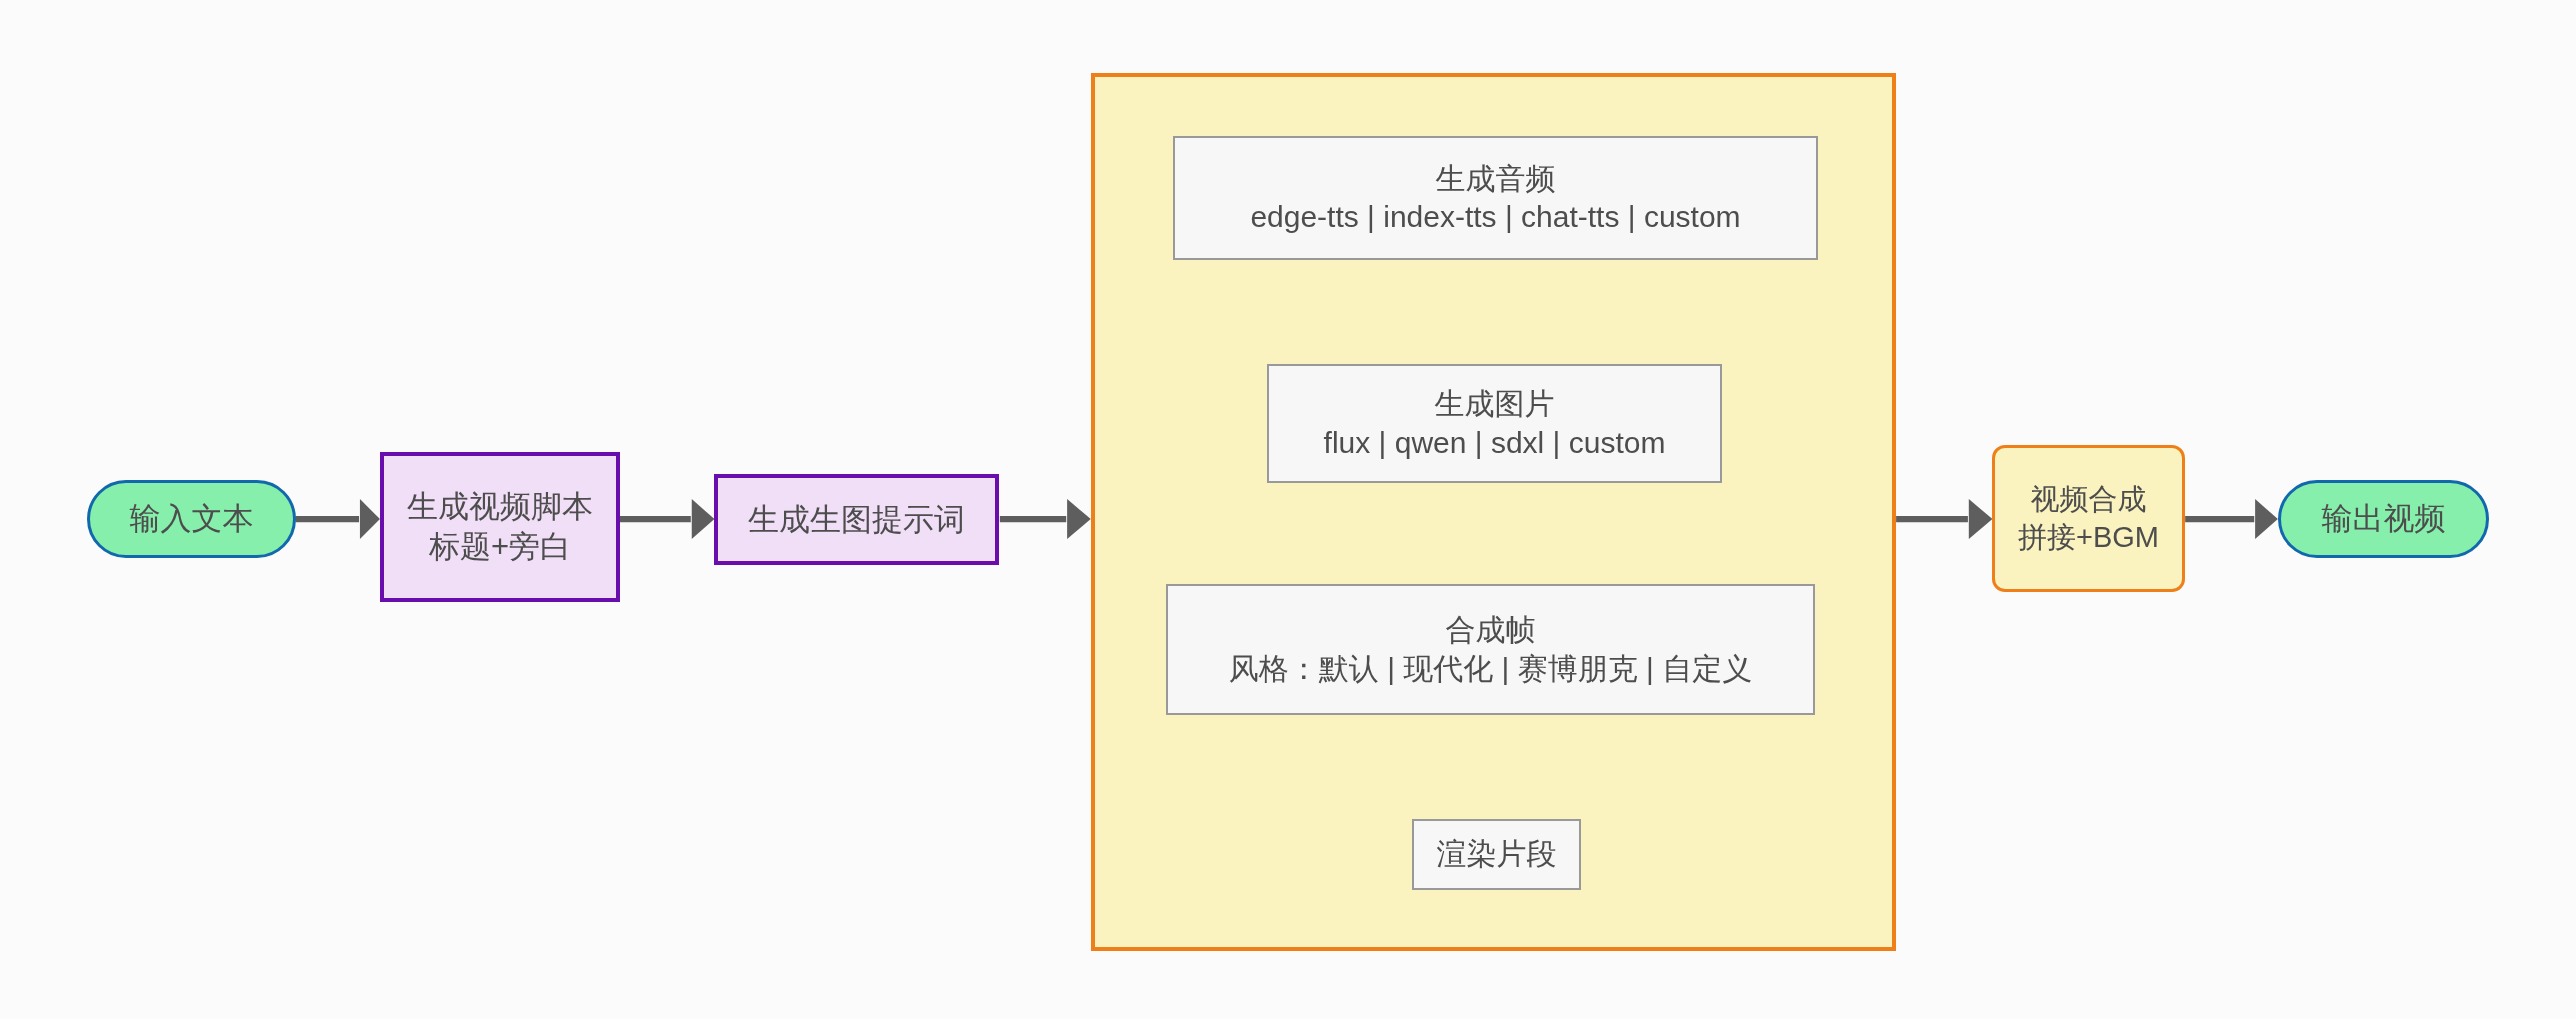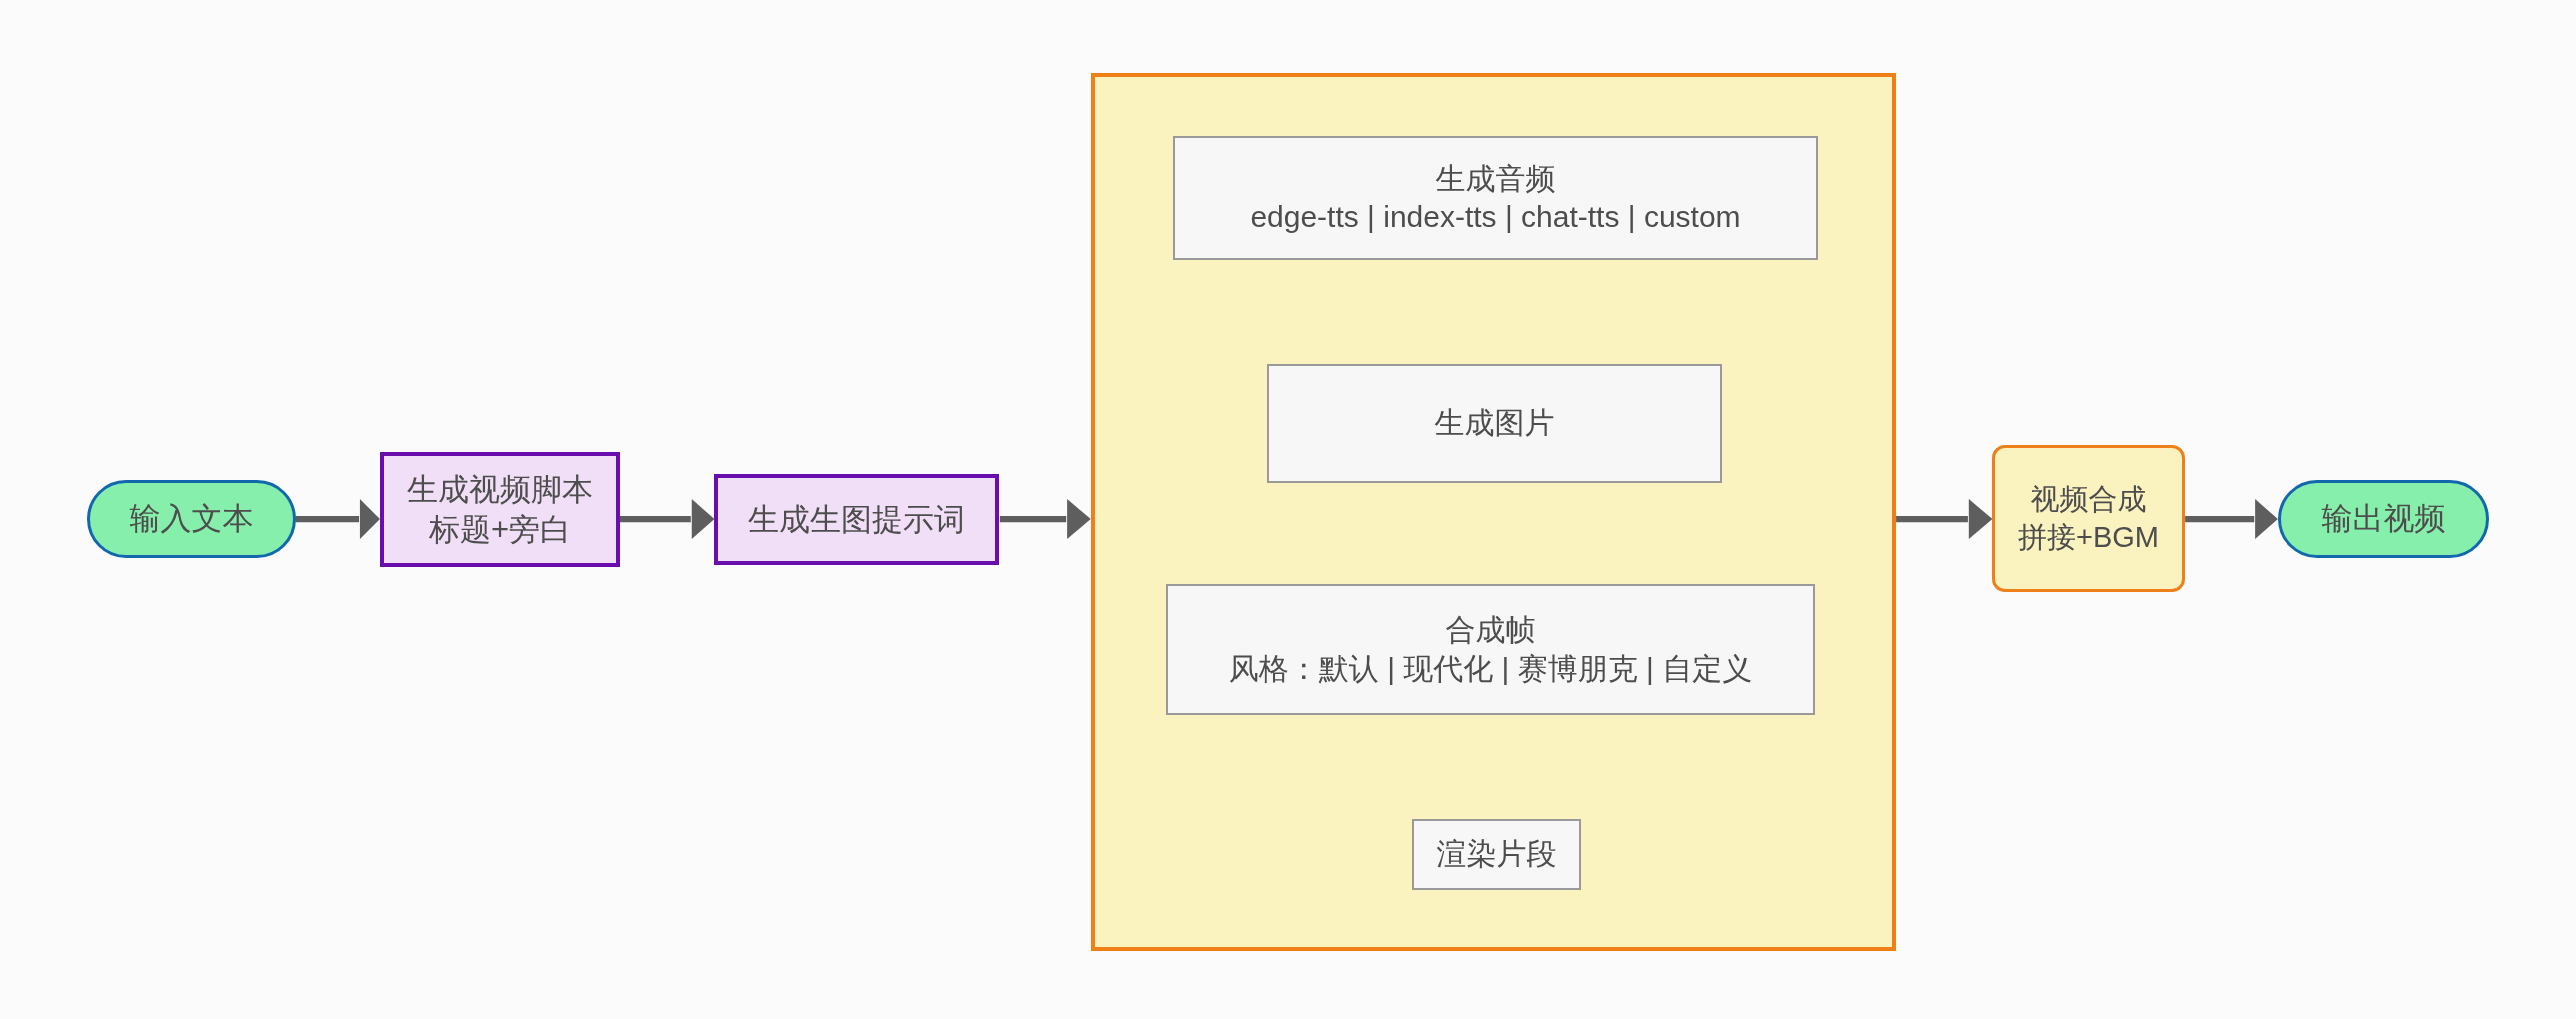--- a/index.html
+++ b/index.html
@@ -127,36 +127,37 @@
       <polygon class="edge-head" points="2481,549 2506,571 2481,593"></polygon>
     </g>
   </svg>
 
   <div class="subgraph" style="left:1091px; top:73px; width:805px; height:878px;"></div>
 
   <div class="node stadium" style="left:87px; top:480px; width:209px; height:78px;">
     <span class="ln">输入文本</span>
   </div>
 
-  <div class="node purple" style="left:380px; top:452px; width:240px; height:115px;">
+  <div class="node purple" style="left:380px; top:452px; width:240px; height:150px;">
     <span class="ln">生成视频脚本</span>
     <span class="ln">标题+旁白</span>
   </div>
 
   <div class="node purple" style="left:714px; top:474px; width:285px; height:91px;">
     <span class="ln">生成生图提示词</span>
   </div>
 
   <div class="node plain" style="left:1173px; top:136px; width:645px; height:124px;">
     <span class="ln">生成音频</span>
     <span class="ln">edge-tts | index-tts | chat-tts | custom</span>
   </div>
 
   <div class="node plain" style="left:1267px; top:364px; width:455px; height:119px;">
     <span class="ln">生成图片</span>
+    <span class="ln">flux | qwen | sdxl | custom</span>
   </div>
 
   <div class="node plain" style="left:1166px; top:584px; width:649px; height:131px;">
     <span class="ln">合成帧</span>
     <span class="ln">风格：默认 | 现代化 | 赛博朋克 | 自定义</span>
   </div>
 
   <div class="node plain" style="left:1412px; top:819px; width:169px; height:71px;">
     <span class="ln">渲染片段</span>
   </div>

